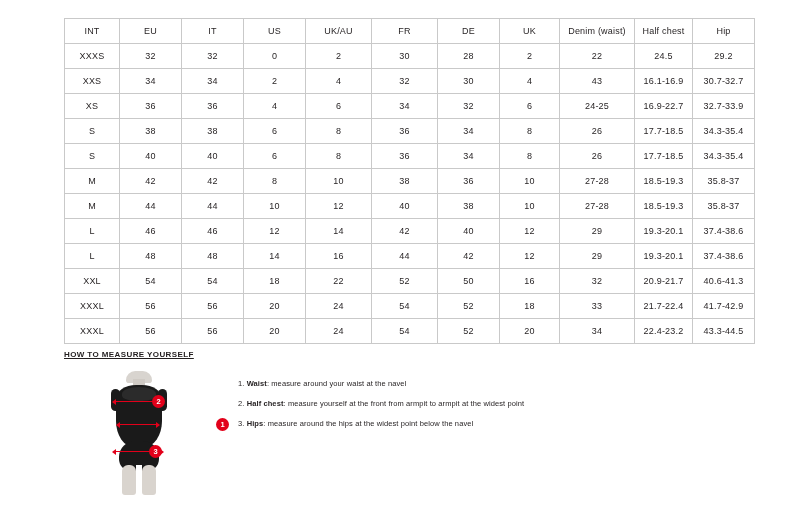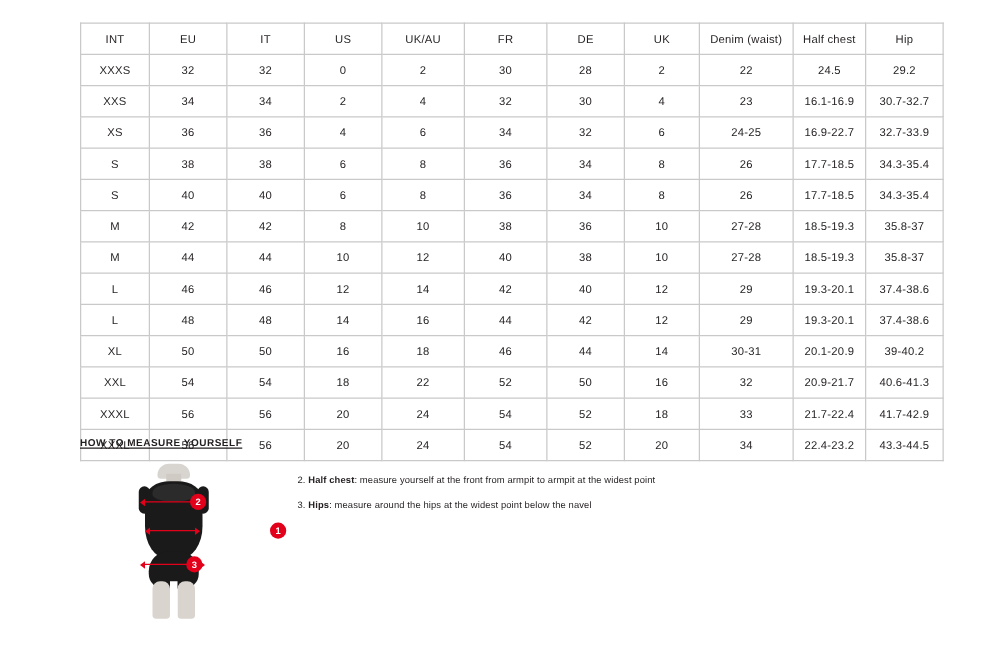--- a/index.html
+++ b/index.html
@@ -276,21 +276,21 @@
         </tr>
         <tr>
           <td>XXS</td>
           <td>34</td>
           <td>34</td>
           <td>2</td>
           <td>4</td>
           <td>32</td>
           <td>30</td>
           <td>4</td>
-          <td>23</td>
+          <td>43</td>
           <td>16.1-16.9</td>
           <td>30.7-32.7</td>
         </tr>
         <tr>
           <td>XS</td>
           <td>36</td>
           <td>36</td>
           <td>4</td>
           <td>6</td>
           <td>34</td>
@@ -370,33 +370,20 @@
           <td>48</td>
           <td>48</td>
           <td>14</td>
           <td>16</td>
           <td>44</td>
           <td>42</td>
           <td>12</td>
           <td>29</td>
           <td>19.3-20.1</td>
           <td>37.4-38.6</td>
-        </tr>
-        <tr>
-          <td>XL</td>
-          <td>50</td>
-          <td>50</td>
-          <td>16</td>
-          <td>18</td>
-          <td>46</td>
-          <td>44</td>
-          <td>14</td>
-          <td>30-31</td>
-          <td>20.1-20.9</td>
-          <td>39-40.2</td>
         </tr>
         <tr>
           <td>XXL</td>
           <td>54</td>
           <td>54</td>
           <td>18</td>
           <td>22</td>
           <td>52</td>
           <td>50</td>
           <td>16</td>
@@ -455,20 +442,24 @@
         <div class="arrow arrow-waist"></div>
         <div class="arrow arrow-hip"></div>
 
         <div class="dot dot-1">1</div>
         <div class="dot dot-2">2</div>
         <div class="dot dot-3">3</div>
       </div>
 
       <div class="notes">
         <div class="note">
+          <span>1.</span>
+          <b>Waist</b><span>: measure around your waist at the navel</span>
+        </div>
+        <div class="note">
           <span>2.</span>
           <b>Half chest</b><span>: measure yourself at the front from armpit to armpit at the widest point</span>
         </div>
         <div class="note">
           <span>3.</span>
           <b>Hips</b><span>: measure around the hips at the widest point below the navel</span>
         </div>
       </div>
 
     </div>

